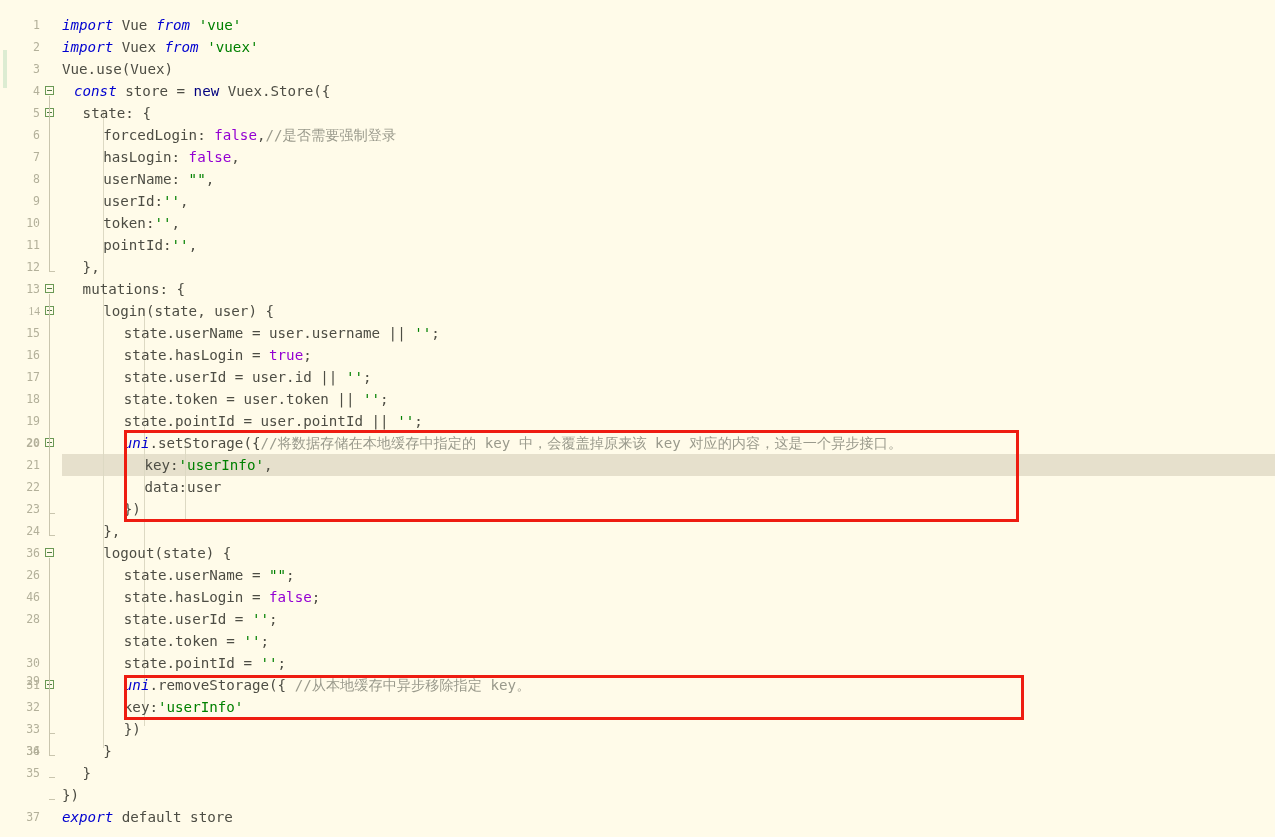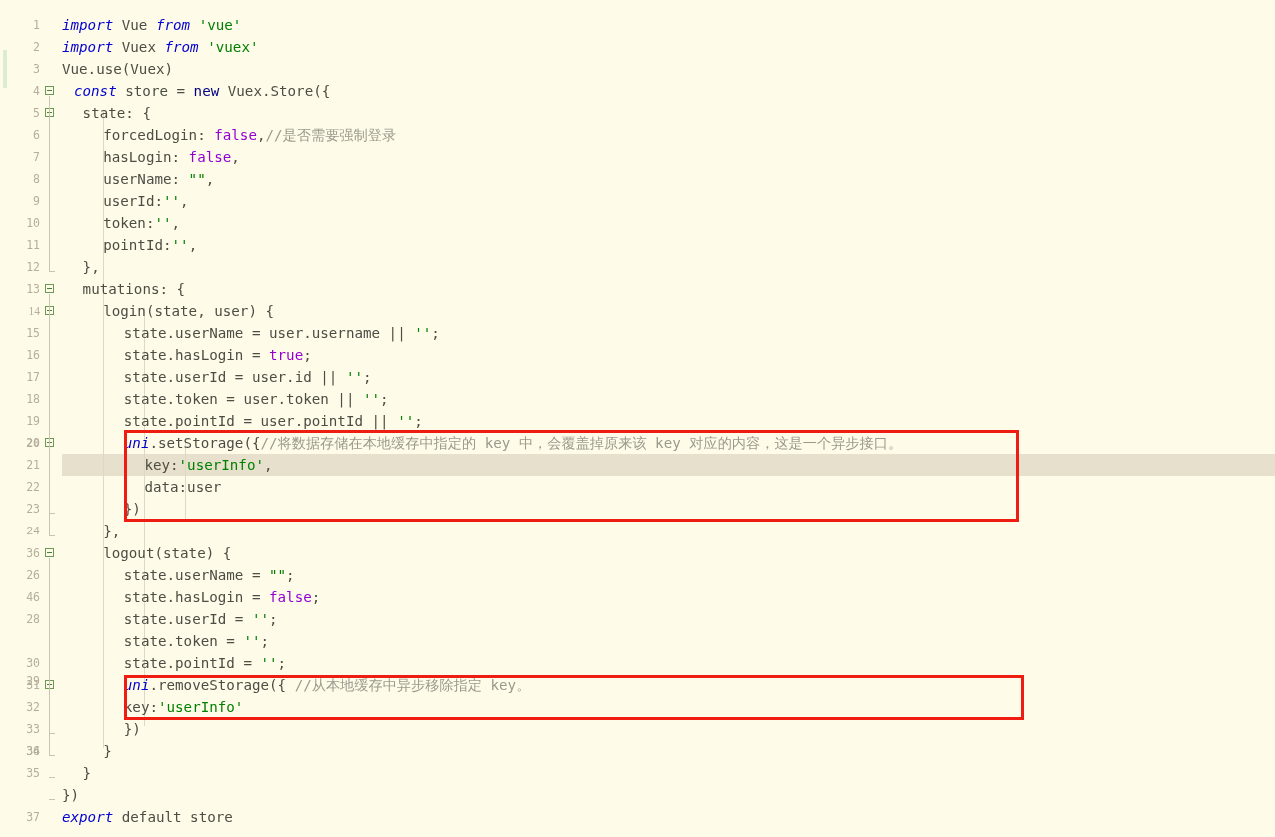--- a/index.html
+++ b/index.html
@@ -176,21 +176,21 @@
       <div class="lineno" style="top: 344px;">16</div>
       <div class="lineno" style="top: 366px;">17</div>
       <div class="lineno" style="top: 388px; text-align: right;">18</div>
       <div class="lineno" style="top: 410px;">19</div>
       <div class="lineno" style="top: 432px; font-weight: bold;">20</div>
       <div class="fold" style="top: 438px;"></div>
       <div class="lineno" style="top: 454px;">21</div>
       <div class="lineno" style="top: 476px;">22</div>
       <div class="lineno" style="top: 498px;">23</div>
       <div class="foldend" style="top: 513px;"></div>
-      <div class="lineno" style="top: 520px; font-family: Liberation Mono, monospace;">24</div>
+      <div class="lineno" style="top: 520px;">24</div>
       <div class="foldend" style="top: 535px;"></div>
       <div class="lineno" style="top: 542px;">36</div>
       <div class="fold" style="top: 548px;"></div>
       <div class="lineno" style="top: 564px;">26</div>
       <div class="lineno" style="top: 586px;">46</div>
       <div class="lineno" style="top: 608px;">28</div>
       <div class="lineno" style="top: 630px; margin-top: 40px;">29</div>
       <div class="lineno" style="top: 652px;">30</div>
       <div class="lineno" style="top: 674px;">31</div>
       <div class="fold" style="top: 680px;"></div>

